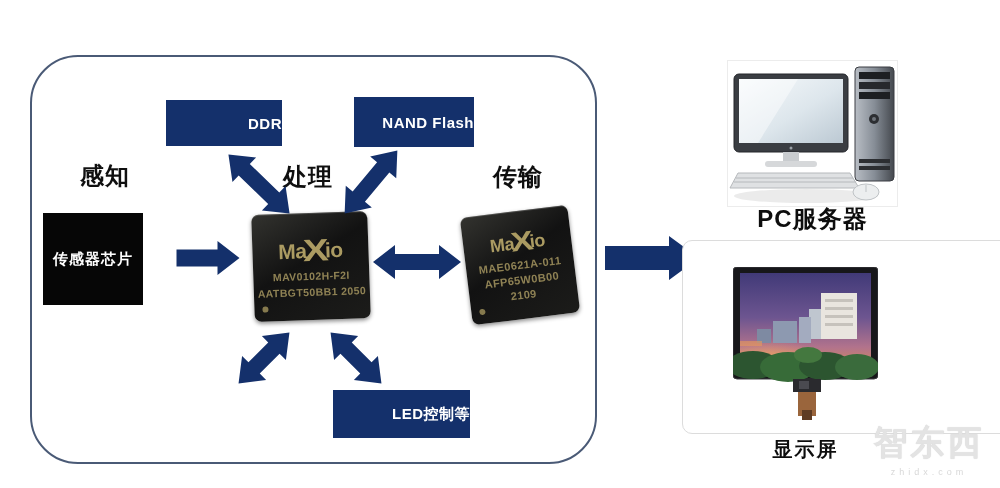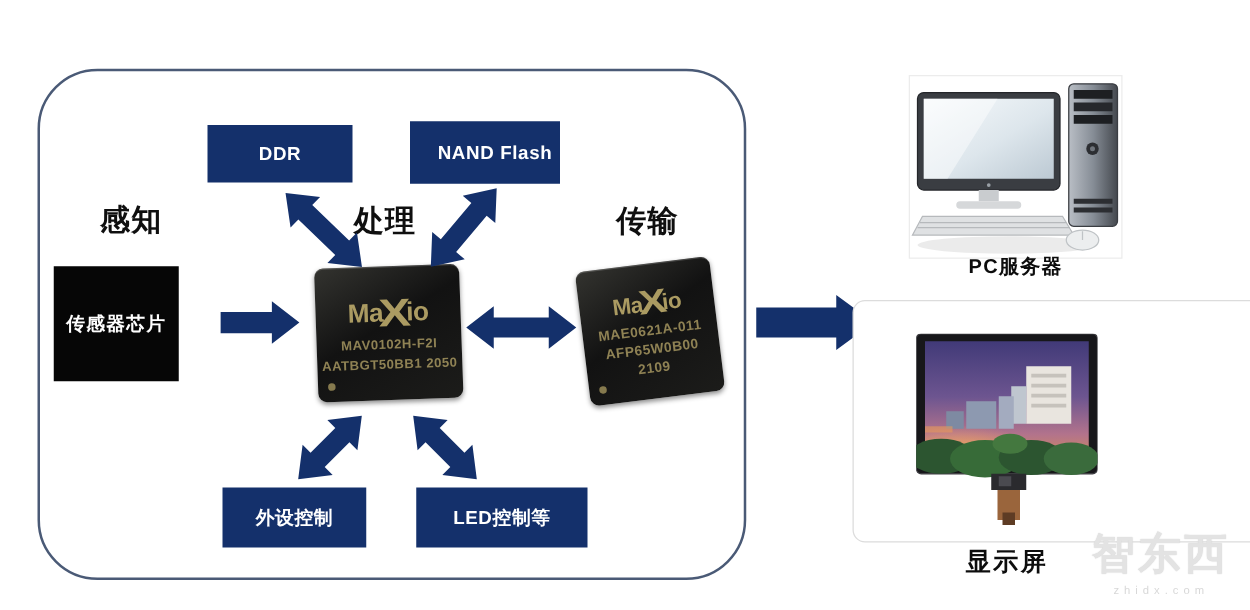--- a/index.html
+++ b/index.html
@@ -26,25 +26,25 @@
 
   
   #device-frame {
     left:30px; top:55px; width:567px; height:409px;
     border:2px solid #4a5a76; border-radius:48px; background:transparent;
   }
 
   
   .navy-box {
     background:#14306b; color:#ffffff; font-weight:bold; font-size:15px;
-    display:flex; align-items:center; justify-content:center;
+    display:flex; align-items:center; justify-content:flex-end;
     letter-spacing:0.5px; text-align:center;
   }
   #box-ddr        { left:166px; top:100px; width:116px; height:46px; }
-  #box-nand       { left:328px; top:97px;  width:120px; height:50px;padding-left:16px; }
+  #box-nand       { left:354px; top:97px;  width:120px; height:50px;padding-left:16px; }
   #box-peripheral { left:178px; top:390px; width:115px; height:48px; }
   #box-led        { left:333px; top:390px; width:137px; height:48px; }
 
   
   #sensor-box {
     left:43px; top:213px; width:100px; height:92px; background:#060606;
     color:#fff; font-weight:bold; font-size:15px;
     display:flex; align-items:center; justify-content:center; letter-spacing:1px;font-family:Liberation Mono, monospace;
   }
 
@@ -69,21 +69,21 @@
   .pin-dot { position:absolute; left:8px; bottom:9px; width:6px; height:6px;
              border-radius:50%; background:#867a4e; }
 
   
   #arrows { left:0; top:0; width:1000px; height:488px; pointer-events:none; }
 
   
   #pc-card { left:727px; top:60px; width:171px; height:147px;
              border:1px solid #ececec; background:#fff; }
   #pc-label { left:727px; top:203px; width:171px; text-align:center;
-              font-size:16px; font-weight:bold; color:#0d0d0d; letter-spacing:1px; }
+              font-size:24px; font-weight:bold; color:#0d0d0d; letter-spacing:1px; }
 
   
   #display-panel-box { left:682px; top:240px; width:330px; height:194px;
                        border:1px solid #dcdcdc; border-radius:10px; background:#fff; }
   #display-graphic { left:733px; top:267px; }
   #display-label { left:733px; top:436px; width:145px; text-align:center;
                    font-size:20px; font-weight:bold; color:#0d0d0d; letter-spacing:2px; }
 
   
   #watermark { left:856px; top:420px; width:146px; text-align:center; color:#dcdcdc; }
@@ -97,23 +97,20 @@
 <div id="page">
 
 
   <div id="device-frame" class="abs"></div>
 
   <div id="box-ddr" class="abs navy-box">
     <span>DDR</span>
   </div>
   <div id="box-nand" class="abs navy-box">
     <span>NAND Flash</span>
-  </div>
-  <div id="box-peripheral" class="abs navy-box">
-    <span>外设控制</span>
   </div>
   <div id="box-led" class="abs navy-box">
     <span>LED控制等</span>
   </div>
 
   <div id="lbl-perception" class="abs sec-label">感知</div>
   <div id="lbl-transmission" class="abs sec-label">传输</div>
   <div id="lbl-processing" class="abs sec-label">处理</div>
 
   <div id="sensor-box" class="abs">

